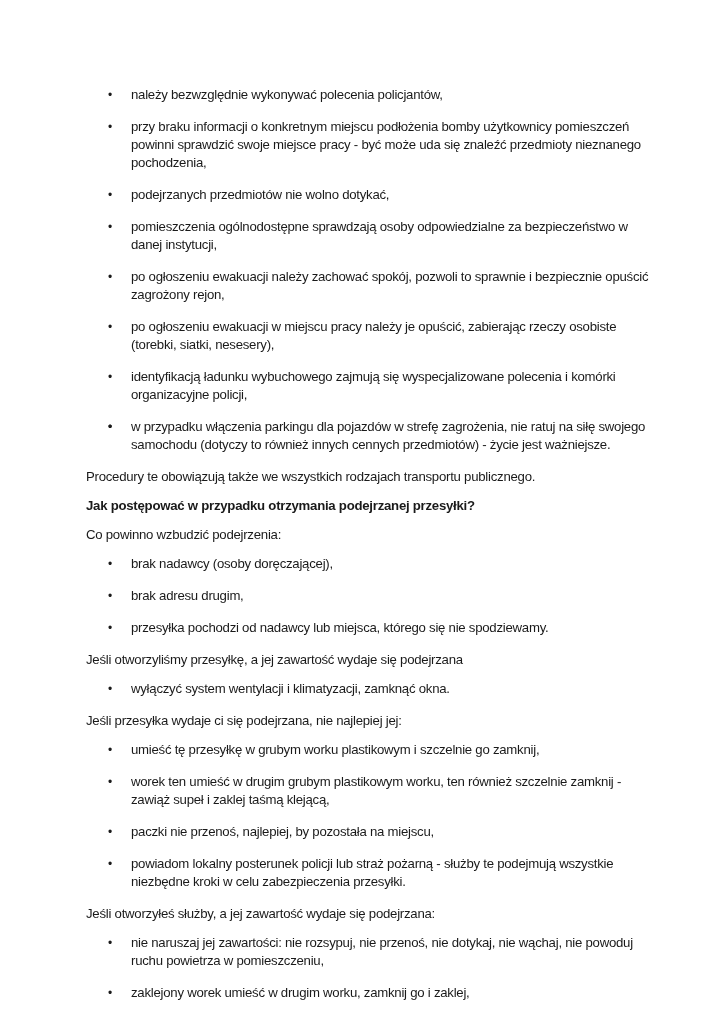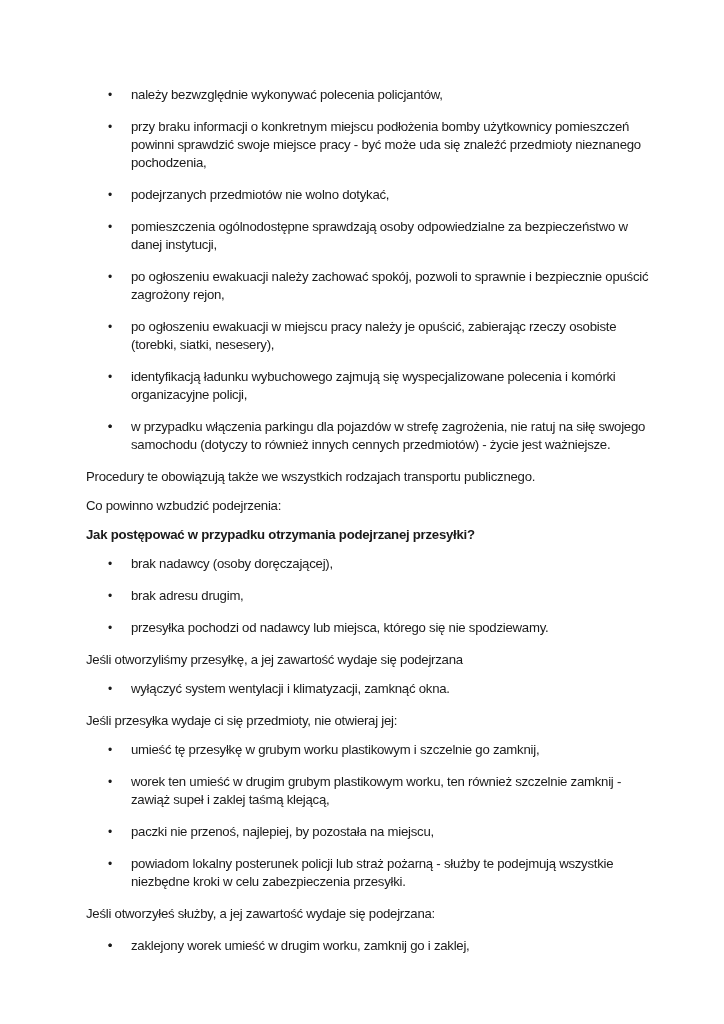--- a/index.html
+++ b/index.html
@@ -31,37 +31,37 @@
         <li><span class="bullet">•</span><span>przy braku informacji o konkretnym miejscu podłożenia bomby użytkownicy pomieszczeń powinni sprawdzić swoje miejsce pracy - być może uda się znaleźć przedmioty nieznanego pochodzenia,</span></li>
         <li><span class="bullet">•</span><span>podejrzanych przedmiotów nie wolno dotykać,</span></li>
         <li><span class="bullet">•</span><span>pomieszczenia ogólnodostępne sprawdzają osoby odpowiedzialne za bezpieczeństwo w danej instytucji,</span></li>
         <li><span class="bullet">•</span><span>po ogłoszeniu ewakuacji należy zachować spokój, pozwoli to sprawnie i bezpiecznie opuścić zagrożony rejon,</span></li>
         <li><span class="bullet">•</span><span>po ogłoszeniu ewakuacji w miejscu pracy należy je opuścić, zabierając rzeczy osobiste (torebki, siatki, nesesery),</span></li>
         <li><span class="bullet">•</span><span>identyfikacją ładunku wybuchowego zajmują się wyspecjalizowane polecenia i komórki organizacyjne policji,</span></li>
         <li><span class="bullet">•</span></li>
         <li><span class="bullet">•</span><span>w przypadku włączenia parkingu dla pojazdów w strefę zagrożenia, nie ratuj na siłę swojego samochodu (dotyczy to również innych cennych przedmiotów) - życie jest ważniejsze.</span></li>
       </ul>
       <p class="para">Procedury te obowiązują także we wszystkich rodzajach transportu publicznego.</p>
+      <p class="para bold">Jak postępować w przypadku otrzymania podejrzanej przesyłki?</p>
       <p class="para">Co powinno wzbudzić podejrzenia:</p>
-      <p class="para bold">Jak postępować w przypadku otrzymania podejrzanej przesyłki?</p>
       <ul class="list">
         <li><span class="bullet">•</span><span>brak nadawcy (osoby doręczającej),</span></li>
         <li><span class="bullet">•</span><span>brak adresu drugim,</span></li>
         <li><span class="bullet">•</span><span>przesyłka pochodzi od nadawcy lub miejsca, którego się nie spodziewamy.</span></li>
       </ul>
       <p class="para">Jeśli otworzyliśmy przesyłkę, a jej zawartość wydaje się podejrzana</p>
       <ul class="list">
         <li><span class="bullet">•</span><span>wyłączyć system wentylacji i klimatyzacji, zamknąć okna.</span></li>
       </ul>
-      <p class="para">Jeśli przesyłka wydaje ci się przedmioty, nie otwieraj jej:</p>
+      <p class="para">Jeśli przesyłka wydaje ci się podejrzana, nie najlepiej jej:</p>
       <ul class="list">
         <li><span class="bullet">•</span><span>umieść tę przesyłkę w grubym worku plastikowym i szczelnie go zamknij,</span></li>
         <li><span class="bullet">•</span><span>worek ten umieść w drugim grubym plastikowym worku, ten również szczelnie zamknij - zawiąż supeł i zaklej taśmą klejącą,</span></li>
         <li><span class="bullet">•</span><span>paczki nie przenoś, najlepiej, by pozostała na miejscu,</span></li>
         <li><span class="bullet">•</span><span>powiadom lokalny posterunek policji lub straż pożarną - służby te podejmują wszystkie niezbędne kroki w celu zabezpieczenia przesyłki.</span></li>
       </ul>
       <p class="para">Jeśli otworzyłeś służby, a jej zawartość wydaje się podejrzana:</p>
       <ul class="list">
-        <li><span class="bullet">•</span></li>
+        <li><span class="bullet">•</span><span>nie naruszaj jej zawartości: nie rozsypuj, nie przenoś, nie dotykaj, nie wąchaj, nie powoduj ruchu powietrza w pomieszczeniu,</span></li>
         <li><span class="bullet">•</span><span>zaklejony worek umieść w drugim worku, zamknij go i zaklej,</span></li>
       </ul>
     </div>
 </div>
 
 </body></html>

